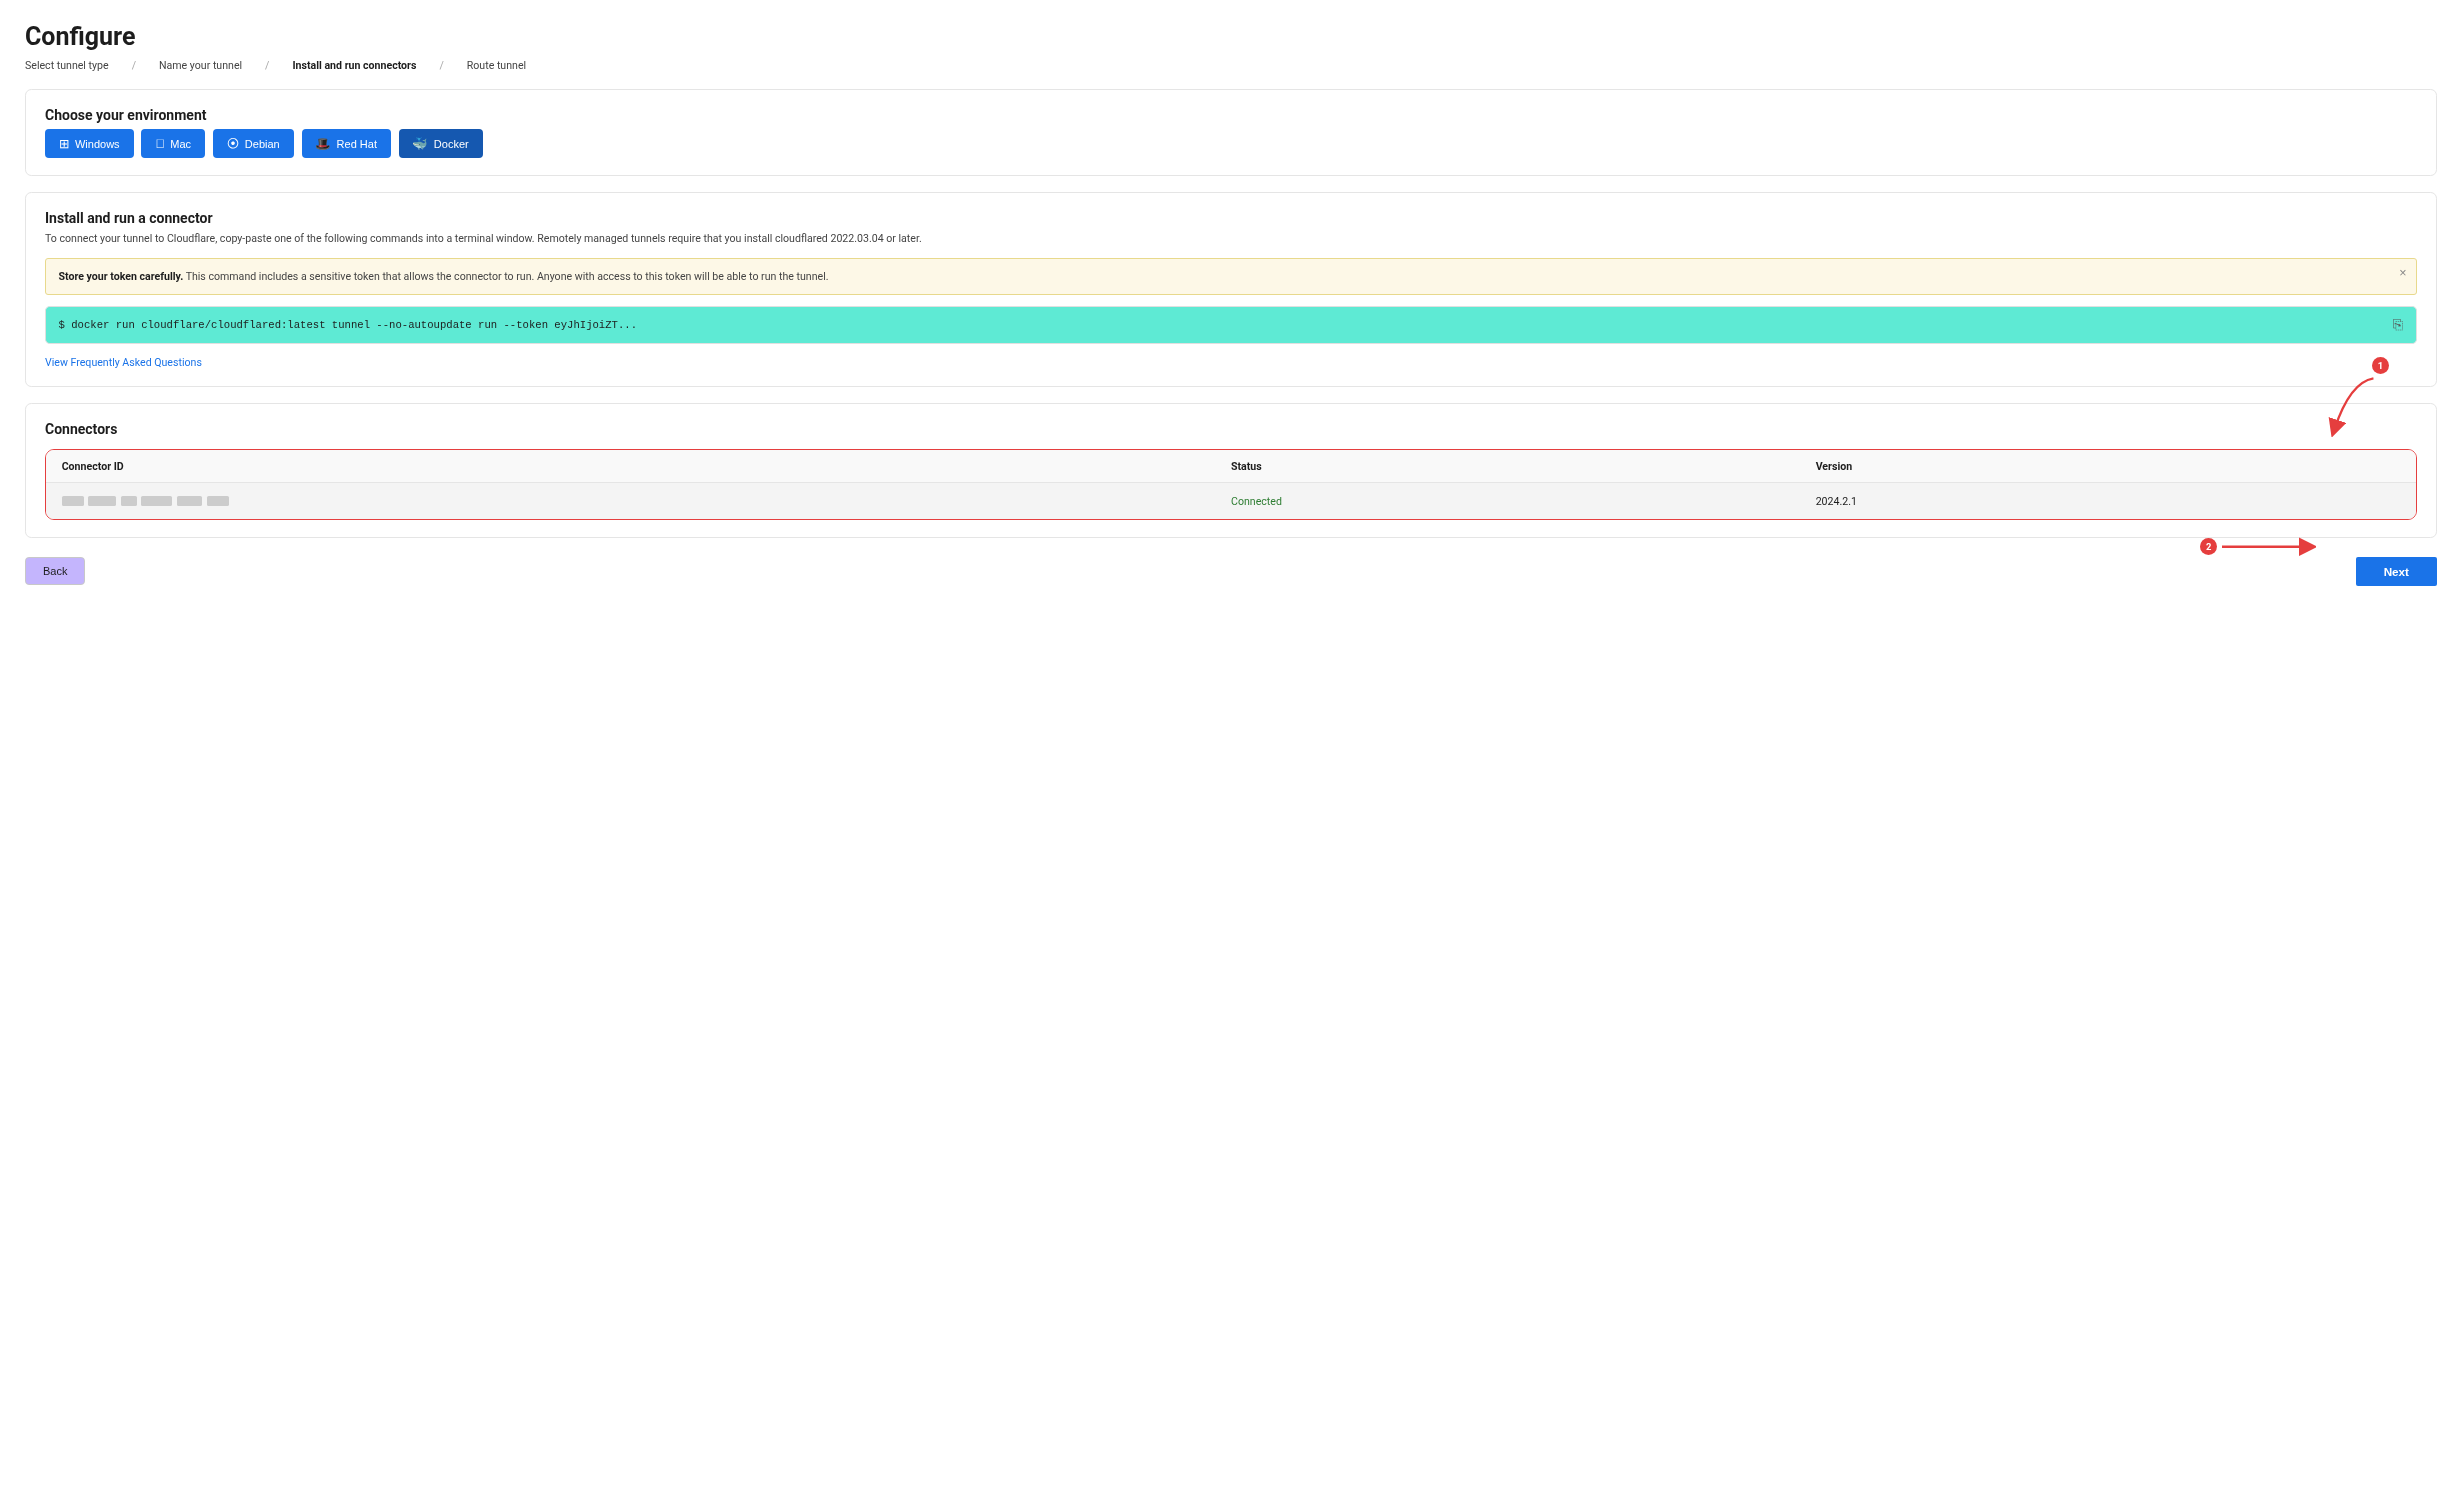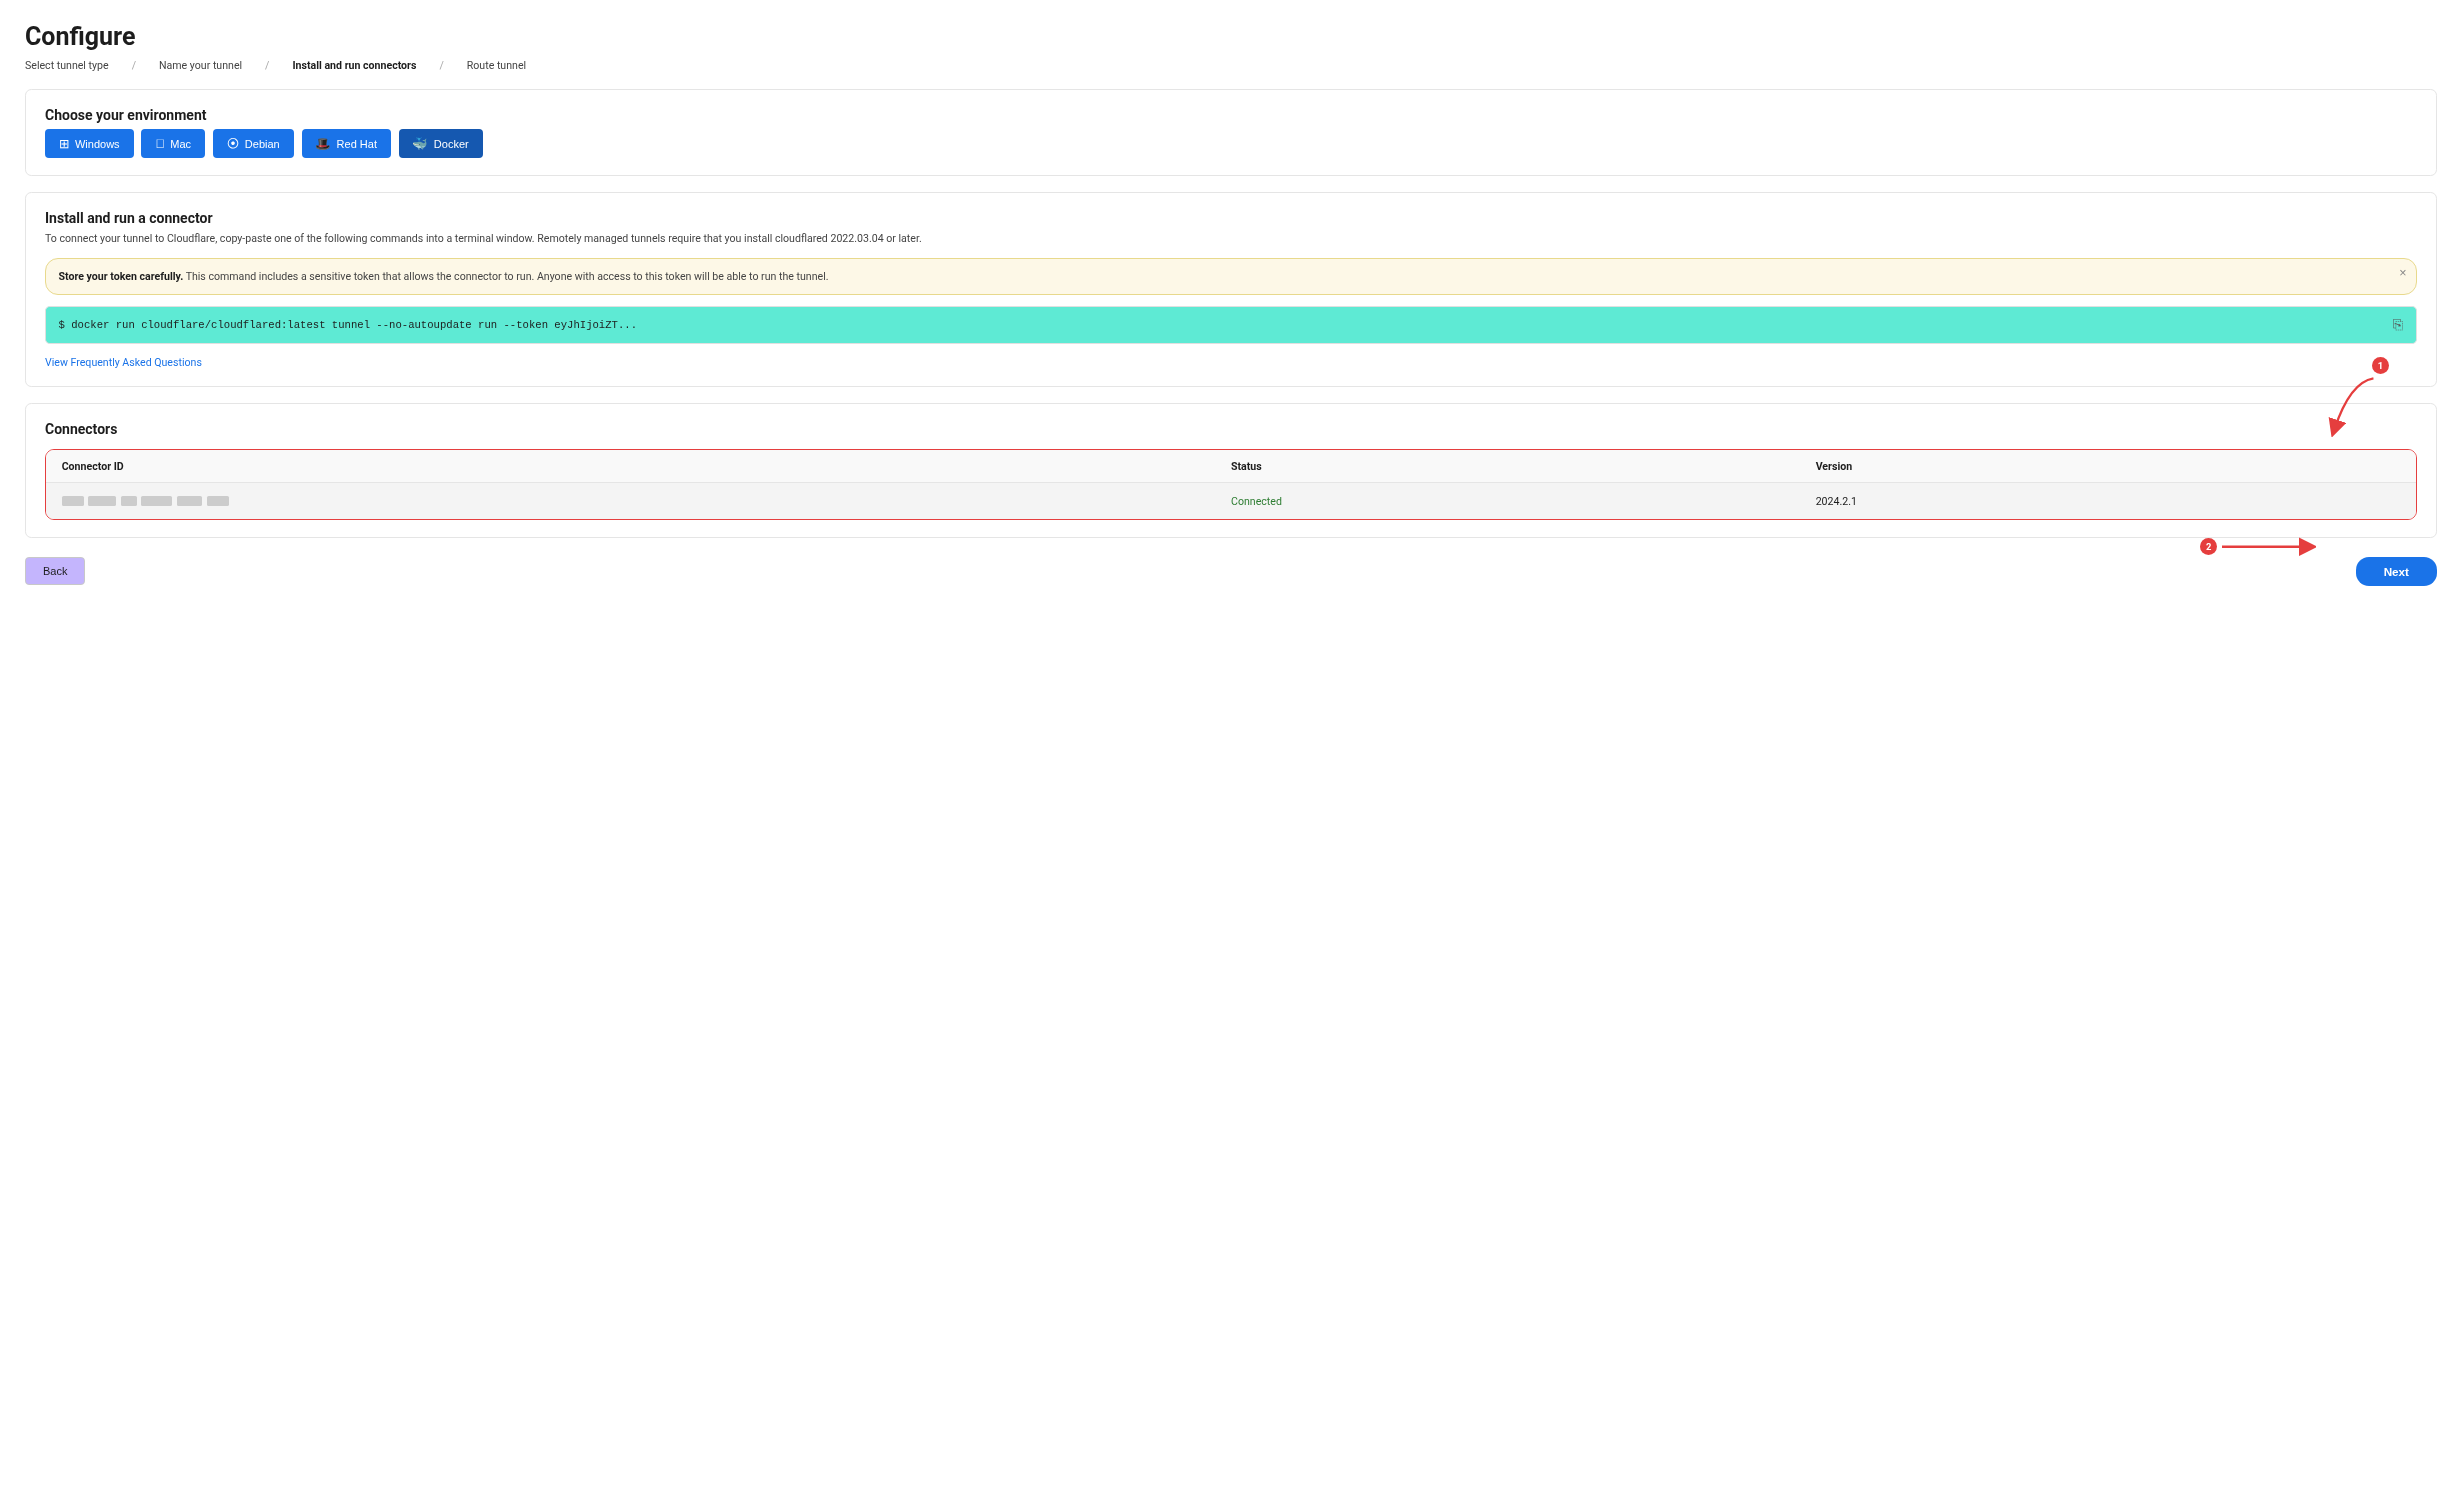--- a/index.html
+++ b/index.html
@@ -61,21 +61,21 @@
       cursor: pointer;
     }
     .os-btn.active, .os-btn:hover {
       background: #1558b0;
     }
     .os-btn .icon { font-size: 12.5px; }
 
     .warning-box {
       background: #fdf8e7;
       border: 0.8px solid #e8d98c;
-      border-radius: 13px;
+      border-radius: 3px;
       padding: 11px 12.5px;
       font-size: 10.6px;
       color: #444;
       margin-bottom: 11px;
       position: relative;
     }
     .warning-box strong { color: #1d1d1d; }
     .warning-close {
       position: absolute;
       top: 7.8px;
@@ -169,21 +169,21 @@
       border-radius: 3.9px;
       padding: 7px 17px;
       font-size: 11px;
       cursor: pointer;
       color: #1d1d1d;
     }
     .next-btn {
       background: #1a73e8;
       color: #fff;
       border: none;
-      border-radius: 13px;
+      border-radius: 2px;
       padding: 7.8px 28px;
       font-size: 11.7px;
       font-weight: 600;
       cursor: pointer;
     }
 
     
     .page-wrapper {
       position: relative;
     }

